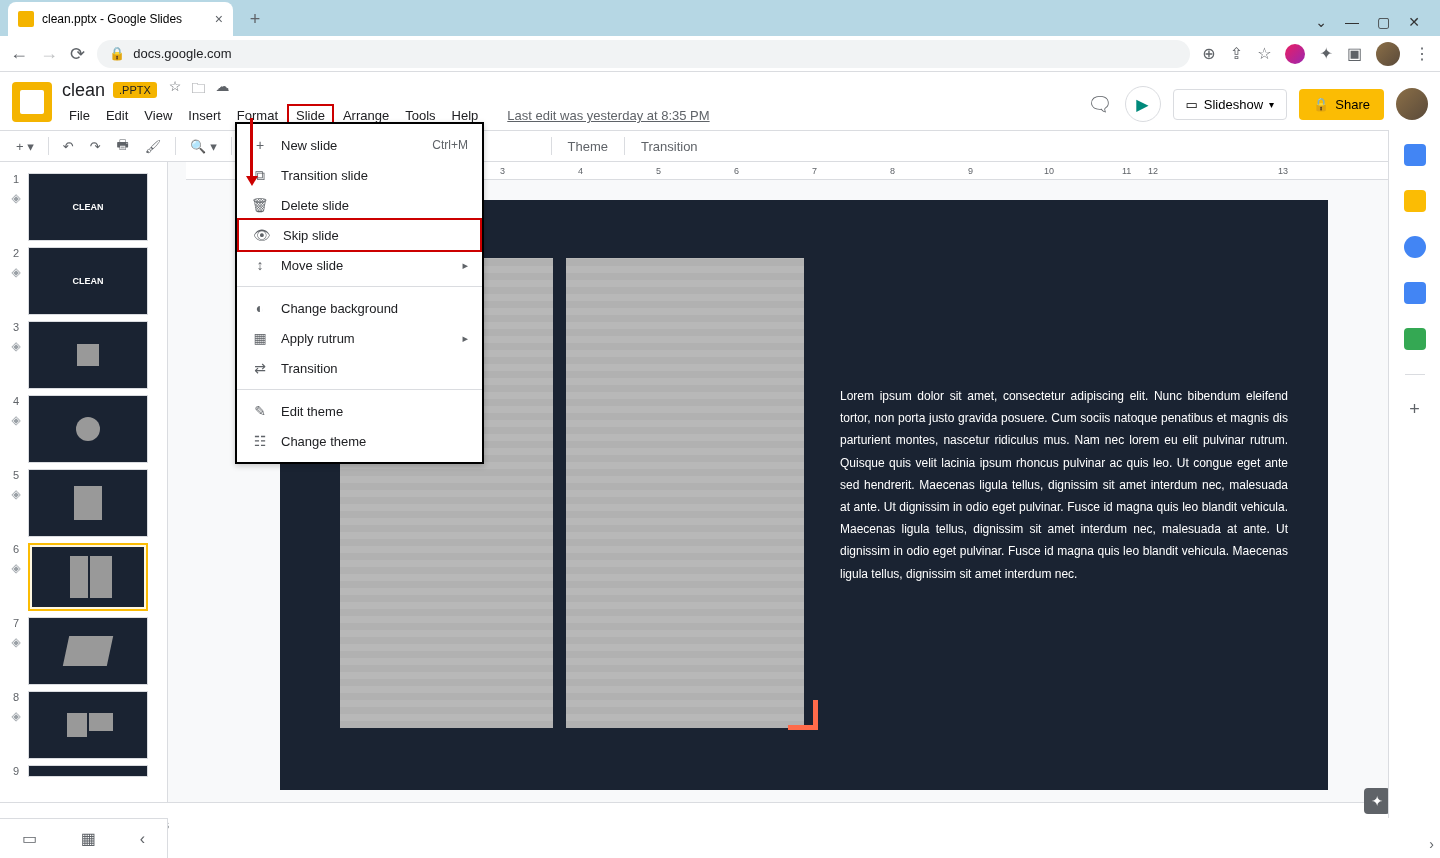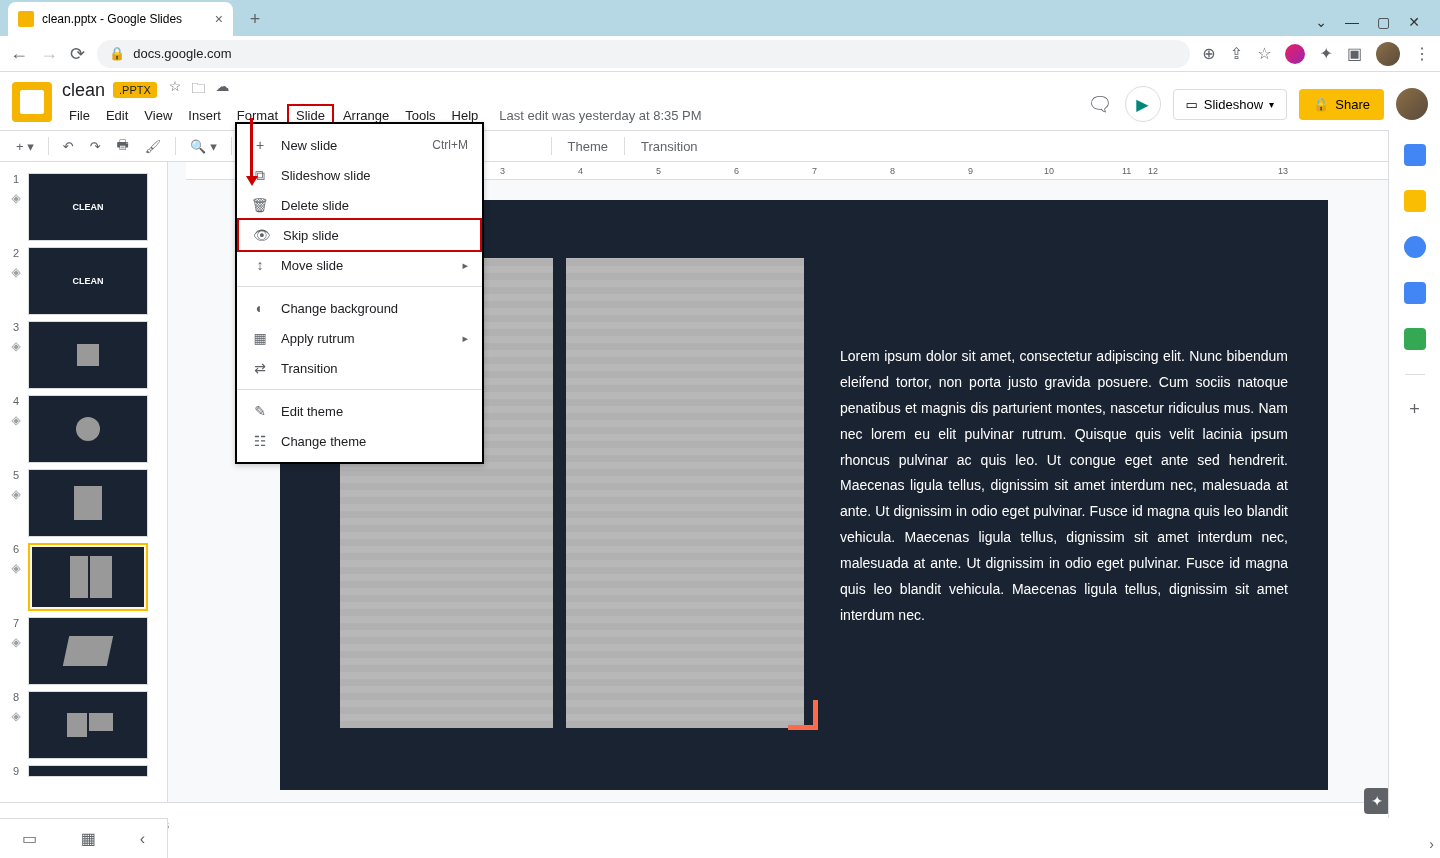--- a/index.html
+++ b/index.html
@@ -27,21 +27,21 @@
 .app-logo { width: 40px; height: 40px; background: #f4b400; border-radius: 4px; margin-top: 4px; position: relative; }
 .app-logo::after { content: ''; position: absolute; inset: 8px; background: #fff; border-radius: 2px; }
 .header-content { margin-left: 10px; flex: 1; }
 .doc-title-row { display: flex; align-items: center; gap: 8px; }
 .doc-title { font-size: 18px; color: #202124; }
 .pptx-badge { background: #f4b400; color: #202124; font-size: 11px; padding: 2px 6px; border-radius: 3px; font-weight: 500; }
 .title-icons { color: #5f6368; display: flex; gap: 10px; font-size: 14px; margin-left: 4px; }
 .menu-bar { display: flex; gap: 2px; font-size: 13px; color: #202124; margin-top: 2px; align-items: center; }
 .menu-item { padding: 2px 7px; cursor: pointer; }
 .menu-item.active { border: 2px solid #c00; }
-.last-edit { color: #5f6368; margin-left: 12px; font-size: 13px; }
+.last-edit { color: #5f6368; text-decoration: underline; margin-left: 20px; font-size: 13px; }
 .header-right { display: flex; align-items: center; gap: 12px; }
 .hdr-icon { color: #5f6368; font-size: 20px; cursor: pointer; }
 .meet-btn { width: 36px; height: 36px; border: 1px solid #dadce0; border-radius: 50%; display: flex; align-items: center; justify-content: center; }
 .slideshow-btn { border: 1px solid #dadce0; border-radius: 4px; padding: 7px 12px; font-size: 13px; display: flex; align-items: center; gap: 6px; cursor: pointer; }
 .share-btn { background: #fbbc04; border-radius: 4px; padding: 8px 14px; font-size: 13px; font-weight: 500; display: flex; align-items: center; gap: 6px; cursor: pointer; }
 .profile-avatar { width: 32px; height: 32px; border-radius: 50%; background: linear-gradient(135deg,#8b6f47,#5a4a3a); }
 
 
 .toolbar { height: 32px; border-top: 1px solid #dadce0; border-bottom: 1px solid #dadce0; display: flex; align-items: center; padding: 0 10px; gap: 4px; }
 .tb-btn { padding: 4px 6px; color: #5f6368; font-size: 13px; cursor: pointer; }
@@ -77,21 +77,21 @@
 
 .canvas-area { flex: 1; background: #f8f9fa; position: relative; overflow: hidden; }
 .ruler-h { height: 18px; background: #fff; border-bottom: 1px solid #dadce0; margin-left: 18px; position: relative; font-size: 9px; color: #5f6368; display: flex; align-items: center; }
 .ruler-h span { position: absolute; }
 .slide-canvas { margin: 20px auto 0; width: 1048px; height: 590px; background: #1a2332; position: relative; }
 .slide-img-col { position: absolute; background: #b8b8b8; background-image: repeating-linear-gradient(0deg, rgba(0,0,0,0.04) 0 7px, transparent 7px 14px); }
 .slide-img-col.c1 { left: 60px; top: 58px; width: 213px; height: 470px; }
 .slide-img-col.c2 { left: 286px; top: 58px; width: 238px; height: 470px; }
 .slide-about { position: absolute; left: 560px; top: 144px; right: 40px; color: #fff; }
 .slide-about h1 { font-family: 'Arial Black', Arial; font-size: 42px; letter-spacing: 1px; margin-bottom: 20px; }
-.slide-about p { font-size: 14px; line-height: 1.85; text-align: justify; }
+.slide-about p { font-size: 12px; line-height: 1.85; text-align: justify; margin-top: 41px; }
 .corner-mark { position: absolute; width: 30px; height: 30px; right: 510px; bottom: 60px; border-right: 5px solid #ff6b4a; border-bottom: 5px solid #ff6b4a; }
 
 
 .speaker-notes { height: 44px; border-top: 1px solid #dadce0; display: flex; align-items: center; padding: 0 16px; font-size: 13px; color: #80868b; }
 
 
 .bottom-bar { position: absolute; bottom: 0; left: 0; width: 168px; height: 40px; border-top: 1px solid #dadce0; border-right: 1px solid #dadce0; display: flex; align-items: center; justify-content: space-around; background: #fff; }
 .bottom-bar span { color: #5f6368; cursor: pointer; }
 .explore-btn { position: absolute; right: 50px; bottom: 44px; width: 26px; height: 26px; background: #5f6368; border-radius: 4px; color: #fff; display: flex; align-items: center; justify-content: center; font-size: 14px; }
 
@@ -213,21 +213,21 @@
 </div>
 
 <div class="dropdown">
   <div class="dd-item">
     <span class="dd-icon">+</span>
     <span>New slide</span>
     <span class="dd-shortcut">Ctrl+M</span>
   </div>
   <div class="dd-item">
     <span class="dd-icon">⧉</span>
-    <span>Slideshow slide</span>
+    <span>Transition slide</span>
   </div>
   <div class="dd-item">
     <span class="dd-icon">🗑</span>
     <span>Delete slide</span>
   </div>
   <div class="dd-item highlighted">
     <span class="dd-icon">👁</span>
     <span>Skip slide</span>
   </div>
   <div class="dd-item">

